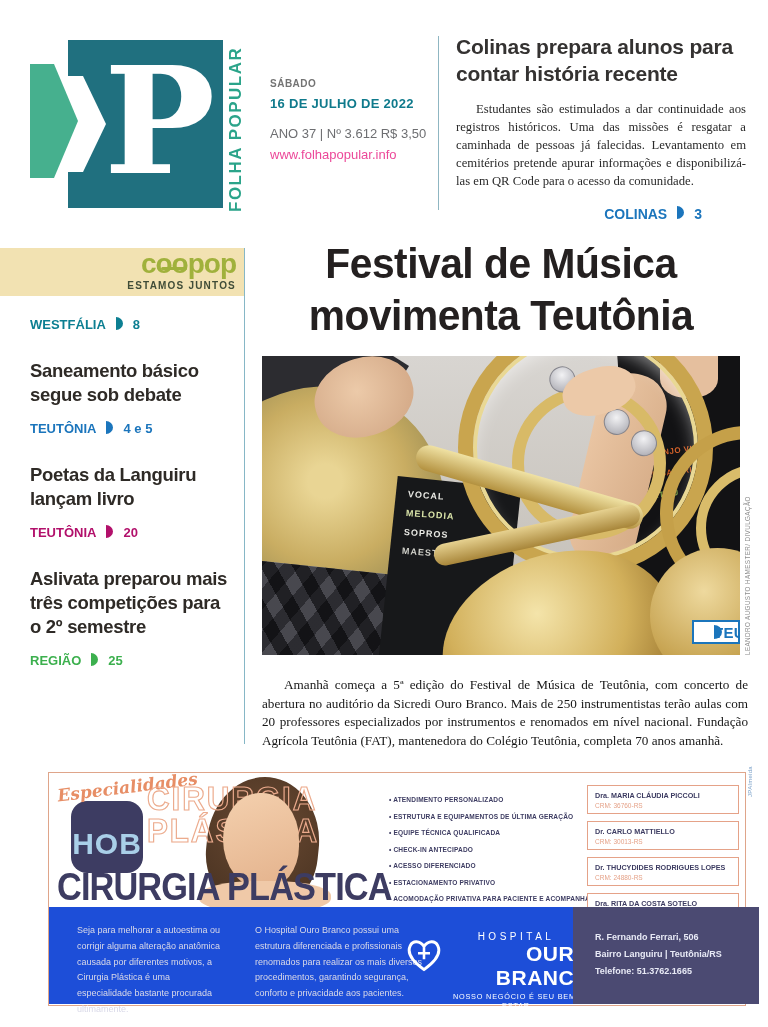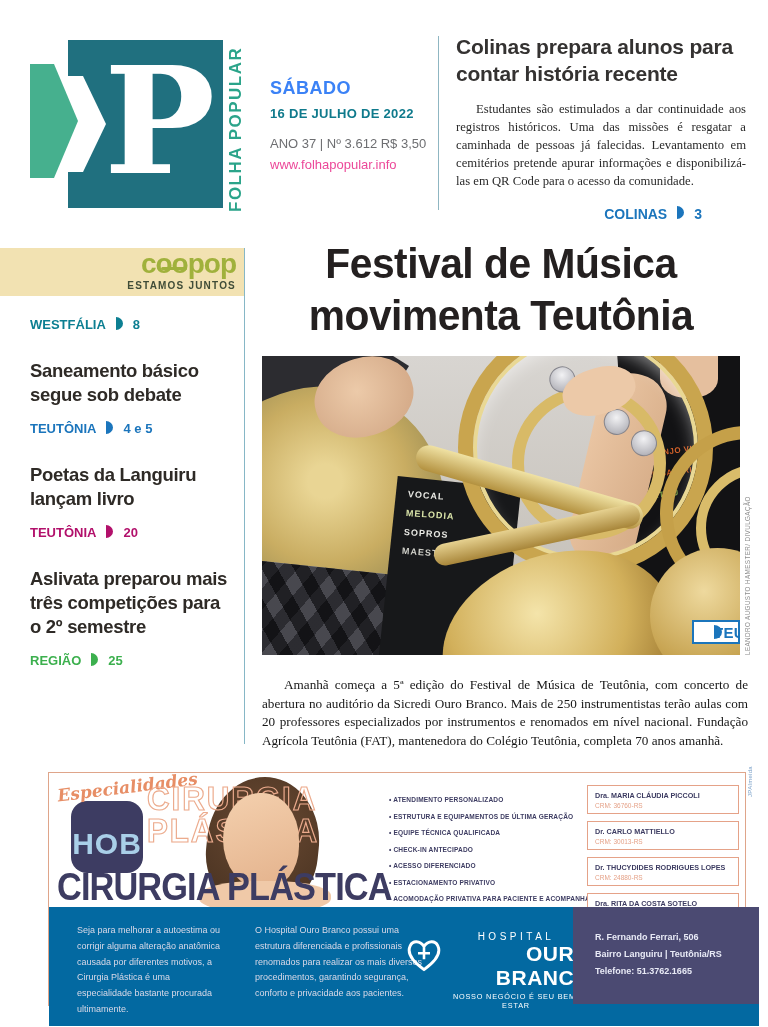--- a/index.html
+++ b/index.html
@@ -11,21 +11,21 @@
   .logo-square{left:68px;top:40px;width:155px;height:168px;background:#20707f;}
   .logo-gap{left:60px;top:76px;width:46px;height:96px;background:#fff;
             clip-path:polygon(0 0,50% 0,100% 50%,50% 100%,0 100%);}
   .logo-chevron{left:30px;top:64px;width:48px;height:114px;background:#46b08e;
             clip-path:polygon(0 0,50% 0,100% 50%,50% 100%,0 100%);}
   .logo-p{left:104px;top:47px;font-family:"DejaVu Serif",serif;font-weight:bold;
           font-size:148px;line-height:1;color:#ffffff;}
   .logo-vert{left:226px;top:34px;height:178px;writing-mode:vertical-rl;transform:rotate(180deg);
           font-weight:bold;font-size:17px;letter-spacing:1.5px;color:#2ba48a;}
   .dateblock{left:270px;top:78px;width:170px;}
-  .d-day{font-size:18px;font-weight:bold;color:#3b82f6;letter-spacing:.5px;}
+  .d-day{font-size:10px;font-weight:bold;color:#737373;letter-spacing:.5px;}
   .d-date{font-size:13px;font-weight:bold;color:#0f7a8c;margin-top:7px;letter-spacing:.3px;}
   .d-ed{font-size:13px;color:#6d6e71;margin-top:15px;}
   .d-web{font-size:13px;color:#ec4899;margin-top:6px;}
   .vdivider{left:438px;top:36px;width:1px;height:174px;background:#8fb6c2;}
 
   .top-story{left:456px;top:34px;width:290px;}
   .ts-title{font-size:21px;font-weight:bold;color:#343231;line-height:1.27;letter-spacing:-.2px;margin:0;}
   .ts-body{margin-top:13px;font-family:"Liberation Serif",serif;font-size:12.7px;line-height:1.42;
            text-align:justify;text-indent:20px;color:#2a2a2a;}
   .ts-tagrow{margin-top:15px;text-align:right;padding-right:44px;}
@@ -127,21 +127,21 @@
            transform:scaleX(.88);transform-origin:left;white-space:nowrap;}
   .ad-services{left:340px;top:22px;width:215px;}
   .ad-services div{position:static;font-size:8px;font-weight:bold;color:#3d3c62;letter-spacing:.2px;
            margin-bottom:7.5px;transform:scaleX(.82);transform-origin:left;white-space:nowrap;}
   .ad-services div::before{content:"• ";color:#3d3c62;}
   .ad-doctors{left:538px;top:12px;width:152px;}
   .doc-box{position:static;display:block;border:1px solid #e5a288;padding:5px 7px 4px;margin-bottom:7px;background:#fff;}
   .doc-name{position:static;display:block;font-size:8px;font-weight:bold;color:#3d3c62;
            transform:scaleX(.9);transform-origin:left;white-space:nowrap;}
   .doc-crm{position:static;display:block;font-size:6.5px;color:#e5a288;margin-top:2px;}
-  .ad-navy{left:0;top:134px;width:710px;height:119px;background:#0369a1;}
+  .ad-navy{left:0;top:134px;width:710px;height:97px;background:#1d4ed8;}
   .ad-p1{left:28px;top:16px;width:150px;font-size:9px;line-height:1.75;color:#d9d9e8;}
   .ad-p2{left:206px;top:16px;width:172px;font-size:9px;line-height:1.75;color:#d9d9e8;}
   .hosp-logo{left:392px;top:24px;width:150px;color:#fff;}
   .hosp-heart{left:-36px;top:6px;width:38px;height:36px;}
   .h-type{left:0;right:0;top:0;position:static;display:block;text-align:center;font-size:10px;
            letter-spacing:3.5px;color:#fff;}
   .h-name{position:static;display:block;text-align:right;font-size:21px;font-weight:bold;letter-spacing:.5px;margin-top:0px;}
   .h-slogan{position:static;display:block;text-align:center;font-size:7.3px;letter-spacing:.8px;margin-top:2px;}
   .ad-address{left:524px;top:0;width:186px;height:97px;background:#4b4a72;}
   .ad-address div{position:static;display:block;margin-left:22px;font-size:9px;font-weight:bold;

